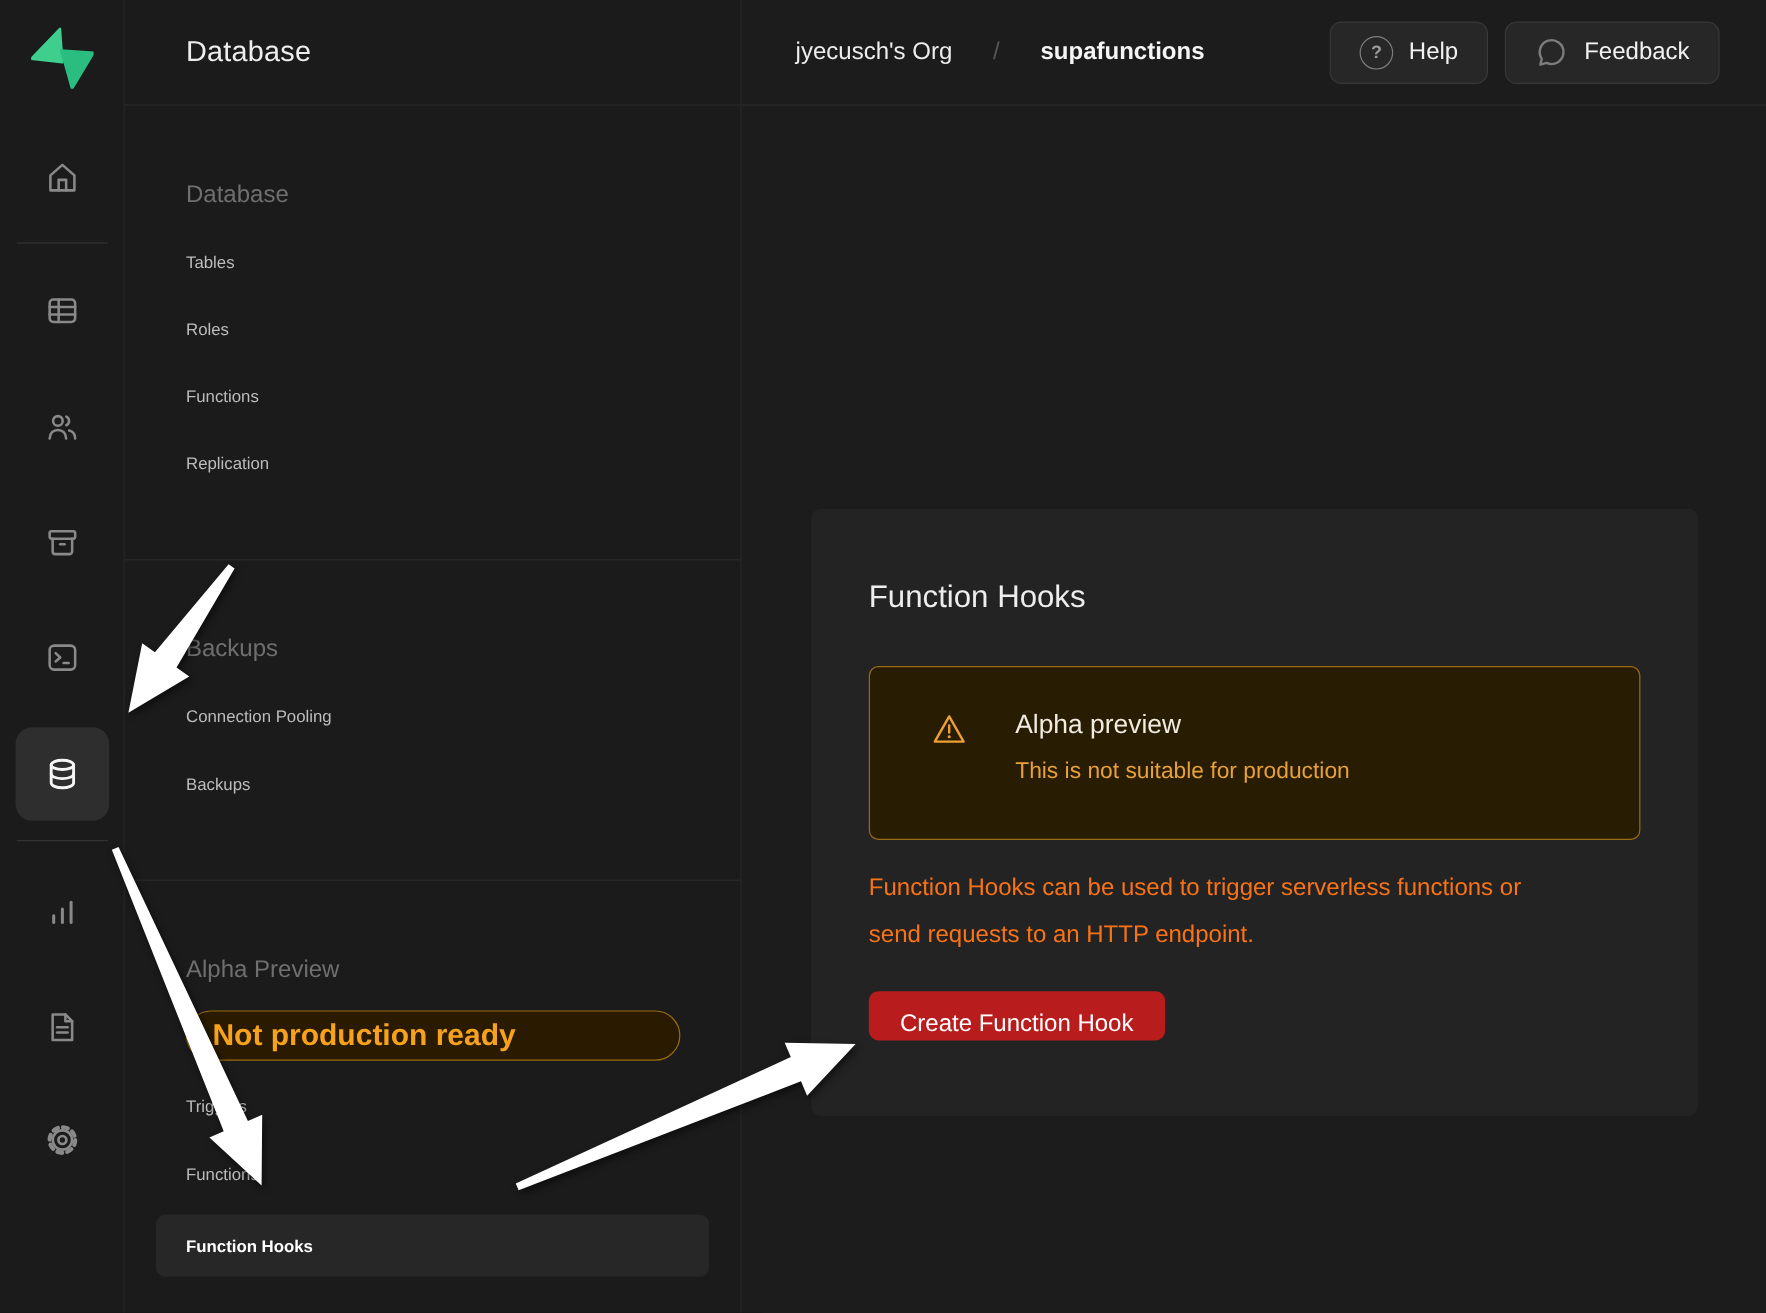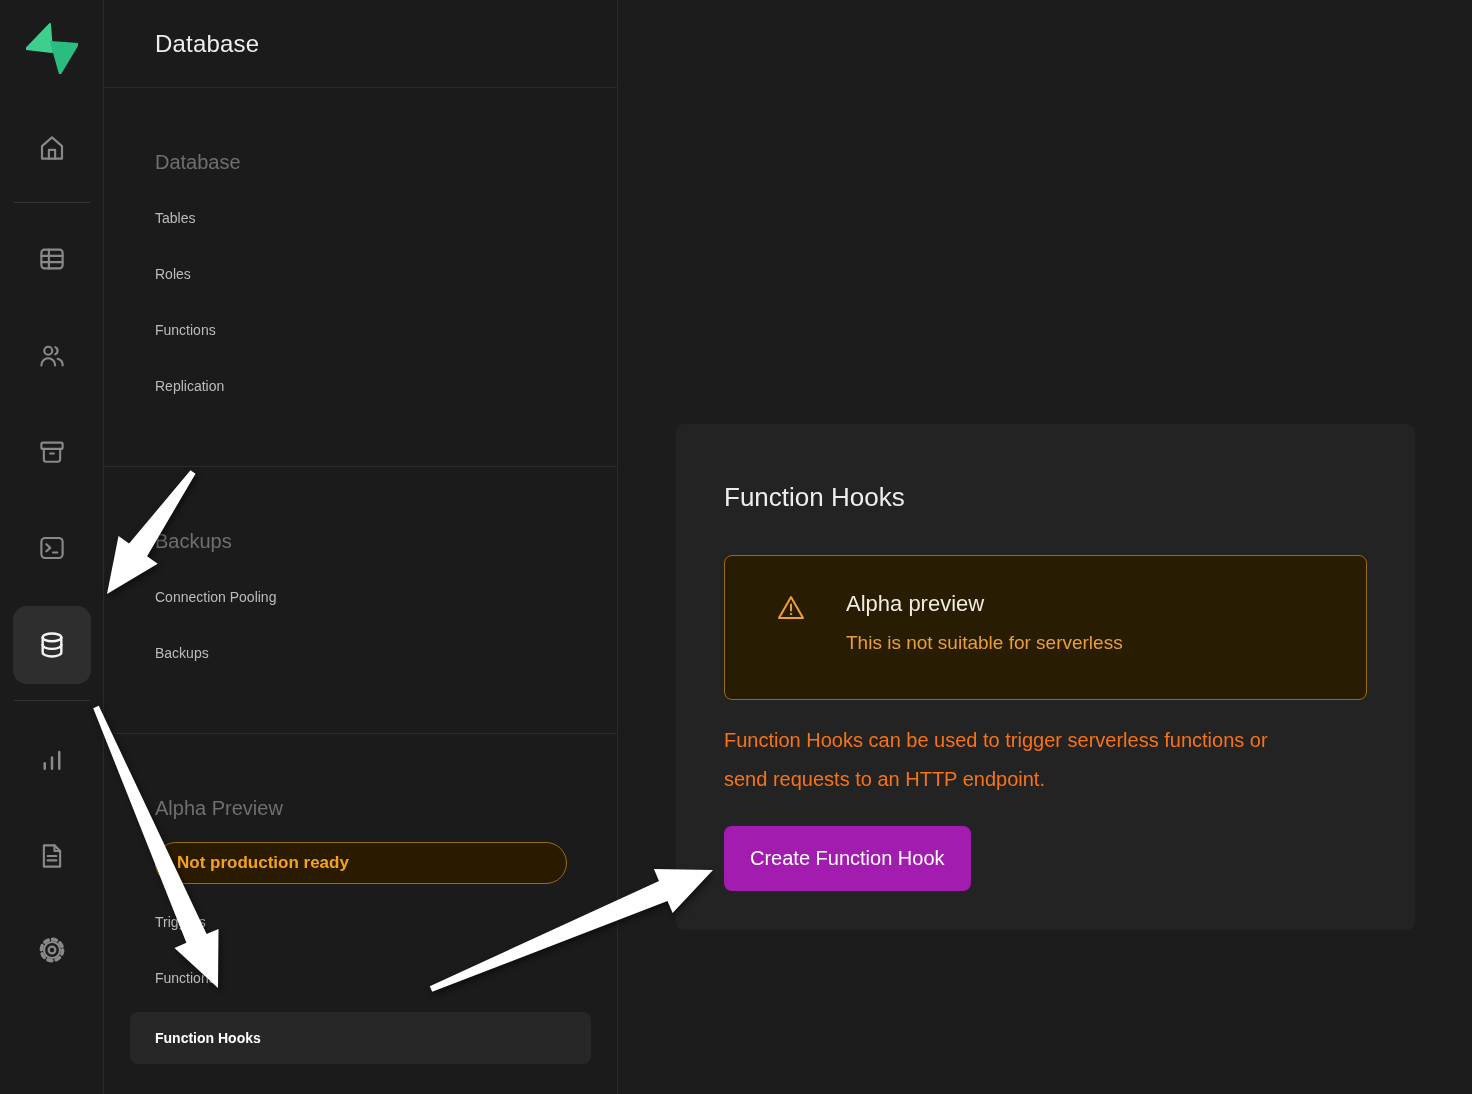--- a/index.html
+++ b/index.html
@@ -48,21 +48,21 @@
     height:56px; line-height:56px; padding-left:51px;
     font-size:14px; color:#bcbcbc; cursor:pointer; white-space:nowrap;
   }
   .side-item.active {
     height:52px; line-height:52px; margin:6px 26px 0 26px; padding-left:25px;
     background:#272727; border-radius:8px; color:#ffffff; font-weight:bold;
   }
   .side-badge {
     display:block; margin:6px 0 10px 51px; width:412px; height:42px; line-height:40px;
     border:1px solid #986c11; border-radius:999px; background:#2a1b00;
-    color:#f6a21c; font-size:17px; font-weight:bold; padding-left:21px;
+    color:#f6a21c; font-size:25px; font-weight:bold; padding-left:21px;
   }
 
   
   .main { position:absolute; left:618px; top:0; width:854px; height:100%; background:#1c1c1c; }
   .topbar {
     height:88px; border-bottom:1px solid #2a2a2a;
     display:flex; align-items:center; padding:0 39px 0 45px;
   }
   .crumbs { display:flex; align-items:center; gap:34px; font-size:20px; }
   .crumb-org { color:#ededed; cursor:pointer; }
@@ -92,22 +92,22 @@
     background:#281c03; display:flex; padding:35px 0 0 50px;
   }
   .alert-icon { width:32px; height:30px; flex:0 0 auto; margin-top:2px; }
   .alert-body { margin-left:39px; }
   .alert-title { font-size:22px; color:#f1ecdf; }
   .alert-desc { margin-top:15px; font-size:19px; color:#e7a03b; }
   .card-desc {
     margin-top:21px; width:560px; font-size:20px; line-height:39px; color:#f97316;
   }
   .cta-btn {
-    margin-top:27px; height:65px; padding:16px 26px; border:none; border-radius:8px;
-    background:#a21caf; color:#ffffff; font-size:20px; font-weight:500;
+    margin-top:27px; height:41px; padding:16px 26px; border:none; border-radius:8px;
+    background:#b91c1c; color:#ffffff; font-size:20px; font-weight:500;
     font-family:"Liberation Sans", sans-serif; cursor:pointer;
   }
 
   
   .arrows-overlay {
     position:absolute; left:0; top:0; width:1472px; height:1094px;
     pointer-events:none; z-index:50;
   }
   .arrows-overlay polygon { filter:drop-shadow(2px 3px 3px rgba(0,0,0,.5)); }
 </style>
@@ -223,33 +223,52 @@
     <div class="side-section">
       <div class="side-label">Alpha Preview</div>
       <span class="side-badge">Not production ready</span>
       <div class="side-item">Triggers</div>
       <div class="side-item">Functions</div>
       <div class="side-item active">Function Hooks</div>
     </div>
   </nav>
 
   <section class="main">
+    <header class="topbar">
+      <div class="crumbs">
+        <span class="crumb-org">jyecusch's Org</span>
+        <span class="crumb-sep">/</span>
+        <span class="crumb-project">supafunctions</span>
+      </div>
+      <div class="topbar-actions">
+        <button class="top-btn">
+          <span class="q-circle">?</span>
+          <span>Help</span>
+        </button>
+        <button class="top-btn">
+          <svg class="bubble-svg" width="28" height="28" viewBox="0 0 24 24">
+            <path d="M20.5 11.5 a8.5 8.5 0 1 0 -15.5 4.8 L4 20.5 l4.4 -1.3 A8.5 8.5 0 0 0 20.5 11.5 Z"></path>
+          </svg>
+          <span>Feedback</span>
+        </button>
+      </div>
+    </header>
 
     <div class="card">
       <h2 class="card-title">Function Hooks</h2>
 
       <div class="alert">
         <svg class="alert-icon" viewBox="0 0 30 30">
           <path d="M15 4 L27 25 H3 Z" fill="none" stroke="#eba037" stroke-width="2" stroke-linejoin="round"></path>
           <line x1="15" y1="11.5" x2="15" y2="17.5" stroke="#eba037" stroke-width="2" stroke-linecap="round"></line>
           <circle cx="15" cy="21" r="0.8" fill="#eba037" stroke="#eba037"></circle>
         </svg>
         <div class="alert-body">
           <div class="alert-title">Alpha preview</div>
-          <div class="alert-desc">This is not suitable for serverless</div>
+          <div class="alert-desc">This is not suitable for production</div>
         </div>
       </div>
 
       <p class="card-desc">Function Hooks can be used to trigger serverless functions or send requests to an HTTP endpoint.</p>
 
       <button class="cta-btn">Create Function Hook</button>
     </div>
   </section>
 
   <svg class="arrows-overlay" id="arrows-svg" viewBox="0 0 1472 1094">

